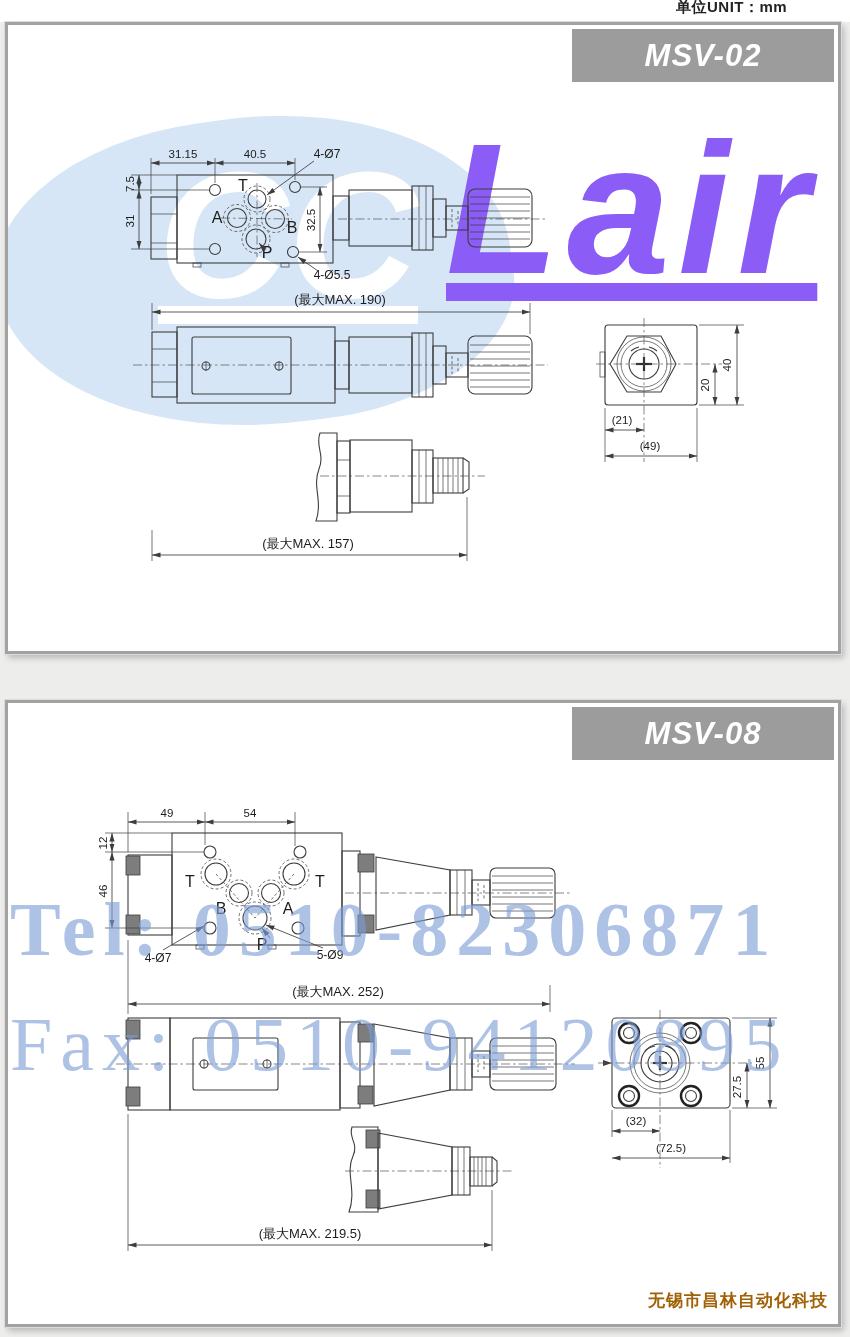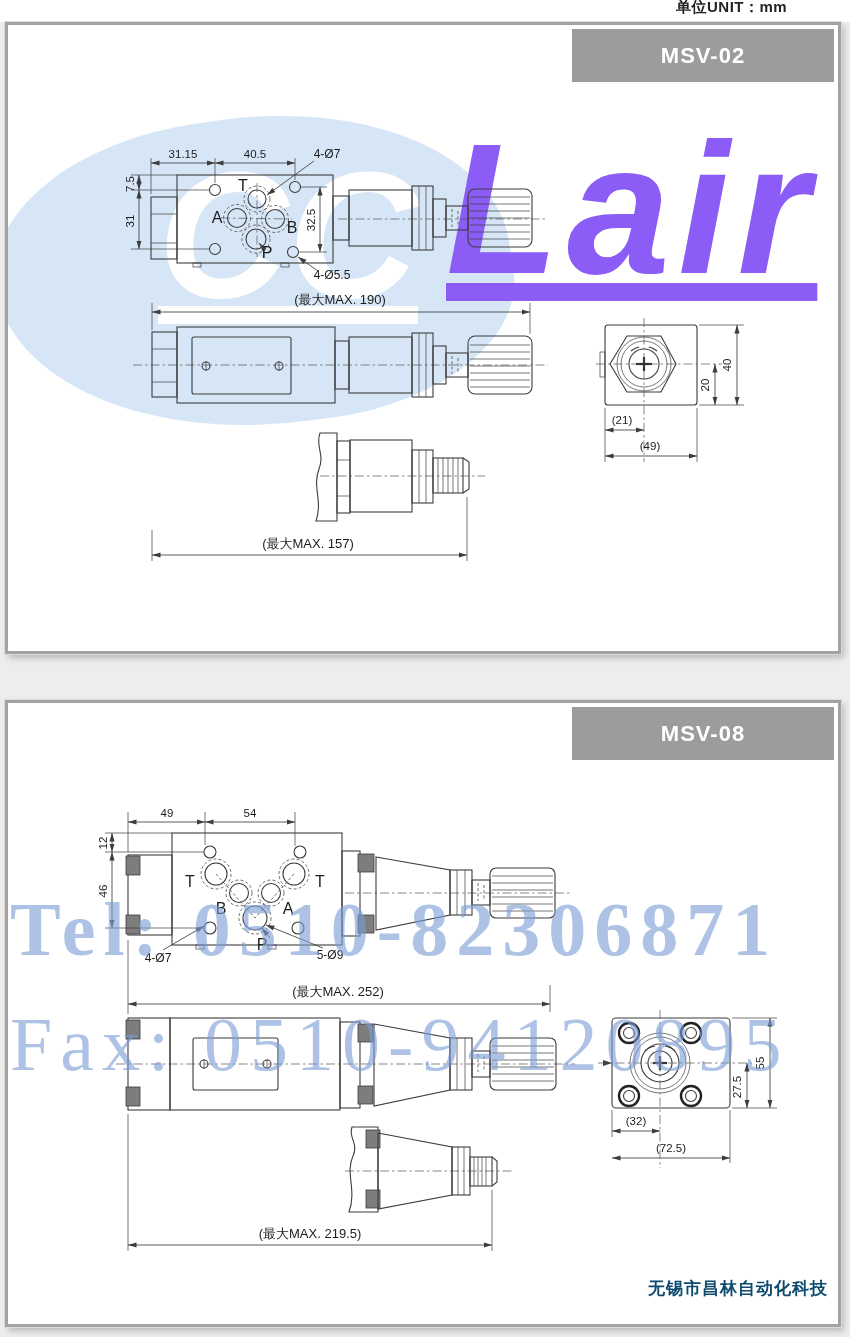--- a/index.html
+++ b/index.html
@@ -19,21 +19,21 @@
     border:3px solid #a2a2a2;
     box-shadow:0 0 0 1px #dcdcdc, 3px 4px 6px rgba(0,0,0,.22);
     overflow:hidden;
   }
   #panel1{top:22px;height:626px;}
   #panel2{top:700px;height:621px;}
   .title-bar{
     position:absolute;top:4px;right:4px;width:262px;height:53px;
     background:#9c9c9c;color:#ffffff;
     display:flex;align-items:center;justify-content:center;
-    font-size:22px;font-weight:bold;letter-spacing:1px;
+    font-size:31px;font-weight:bold;letter-spacing:1px;font-style:italic;
   }
   
   .wm{pointer-events:none;}
   .wm-blob{
     position:absolute;left:-12px;top:92px;width:515px;height:310px;
     background:#cfe2f5;opacity:.85;
     border-radius:45% 55% 40% 60%;
     transform:rotate(-8deg);
     z-index:2;
   }
@@ -52,22 +52,22 @@
   }
   .wm-phone{
     position:absolute;left:2px;z-index:4;
     font-family:"Liberation Serif",serif;
     font-size:76px;color:rgba(122,156,211,.62);
     white-space:nowrap;letter-spacing:8px;line-height:1;
   }
   .wm-tel{top:188px;font-weight:bold;}
   .wm-fax{top:303px;}
   .company{
-    position:absolute;right:10px;bottom:24px;z-index:5;
-    font-size:17px;font-weight:bold;color:#0c4a6e;letter-spacing:1px;
+    position:absolute;right:10px;bottom:12px;z-index:5;
+    font-size:17px;font-weight:bold;color:#a16207;letter-spacing:1px;
   }
   
   #drawing{position:absolute;left:0;top:0;z-index:3;pointer-events:none;}
   .ln{fill:none;stroke:#3d3d3d;stroke-width:1.1;}
   .lt{fill:none;stroke:#3d3d3d;stroke-width:.7;}
   .cl{fill:none;stroke:#555;stroke-width:.7;stroke-dasharray:9 3 2.5 3;}
   .hd{fill:none;stroke:#4a4a4a;stroke-width:.8;stroke-dasharray:3 2.2;}
   .dm{fill:none;stroke:#3d3d3d;stroke-width:.85;}
   .knurl{fill:#7d7d7d;stroke:#3d3d3d;stroke-width:.8;}
   .bold-ln{fill:none;stroke:#2c2c2c;stroke-width:2.2;}

